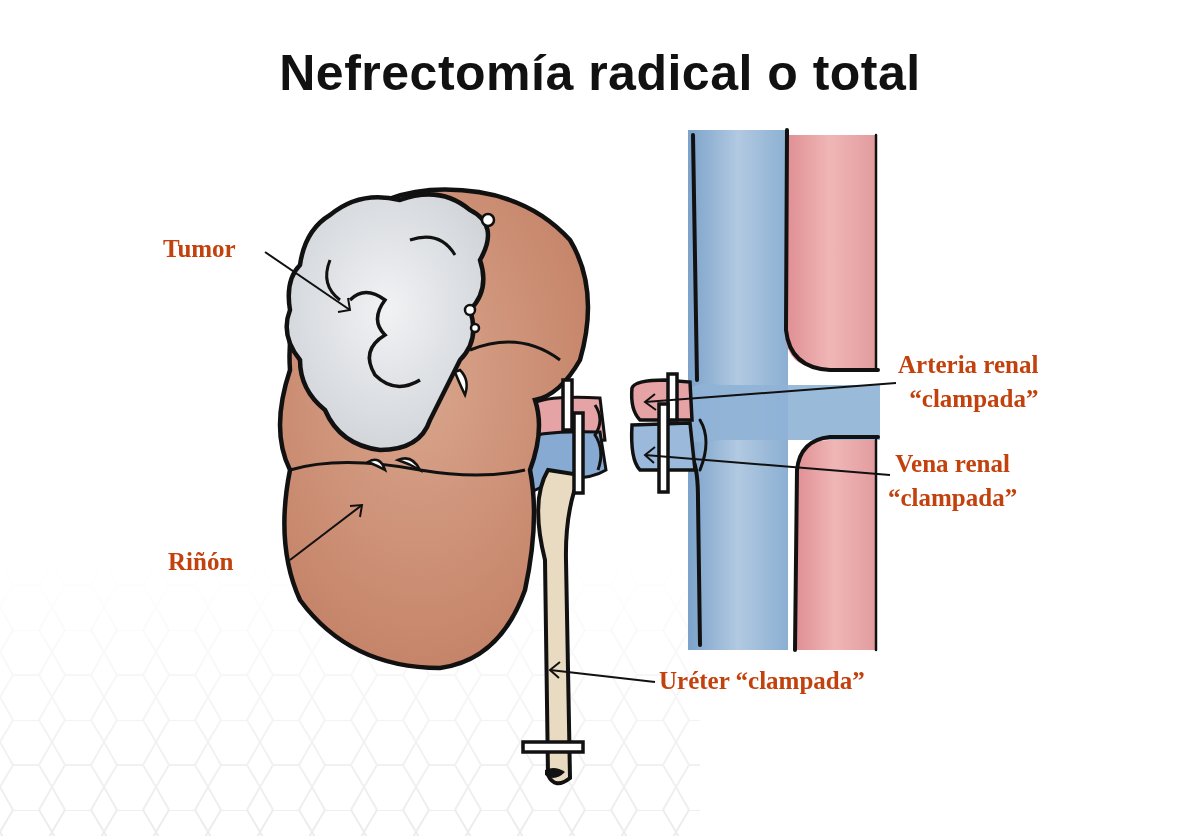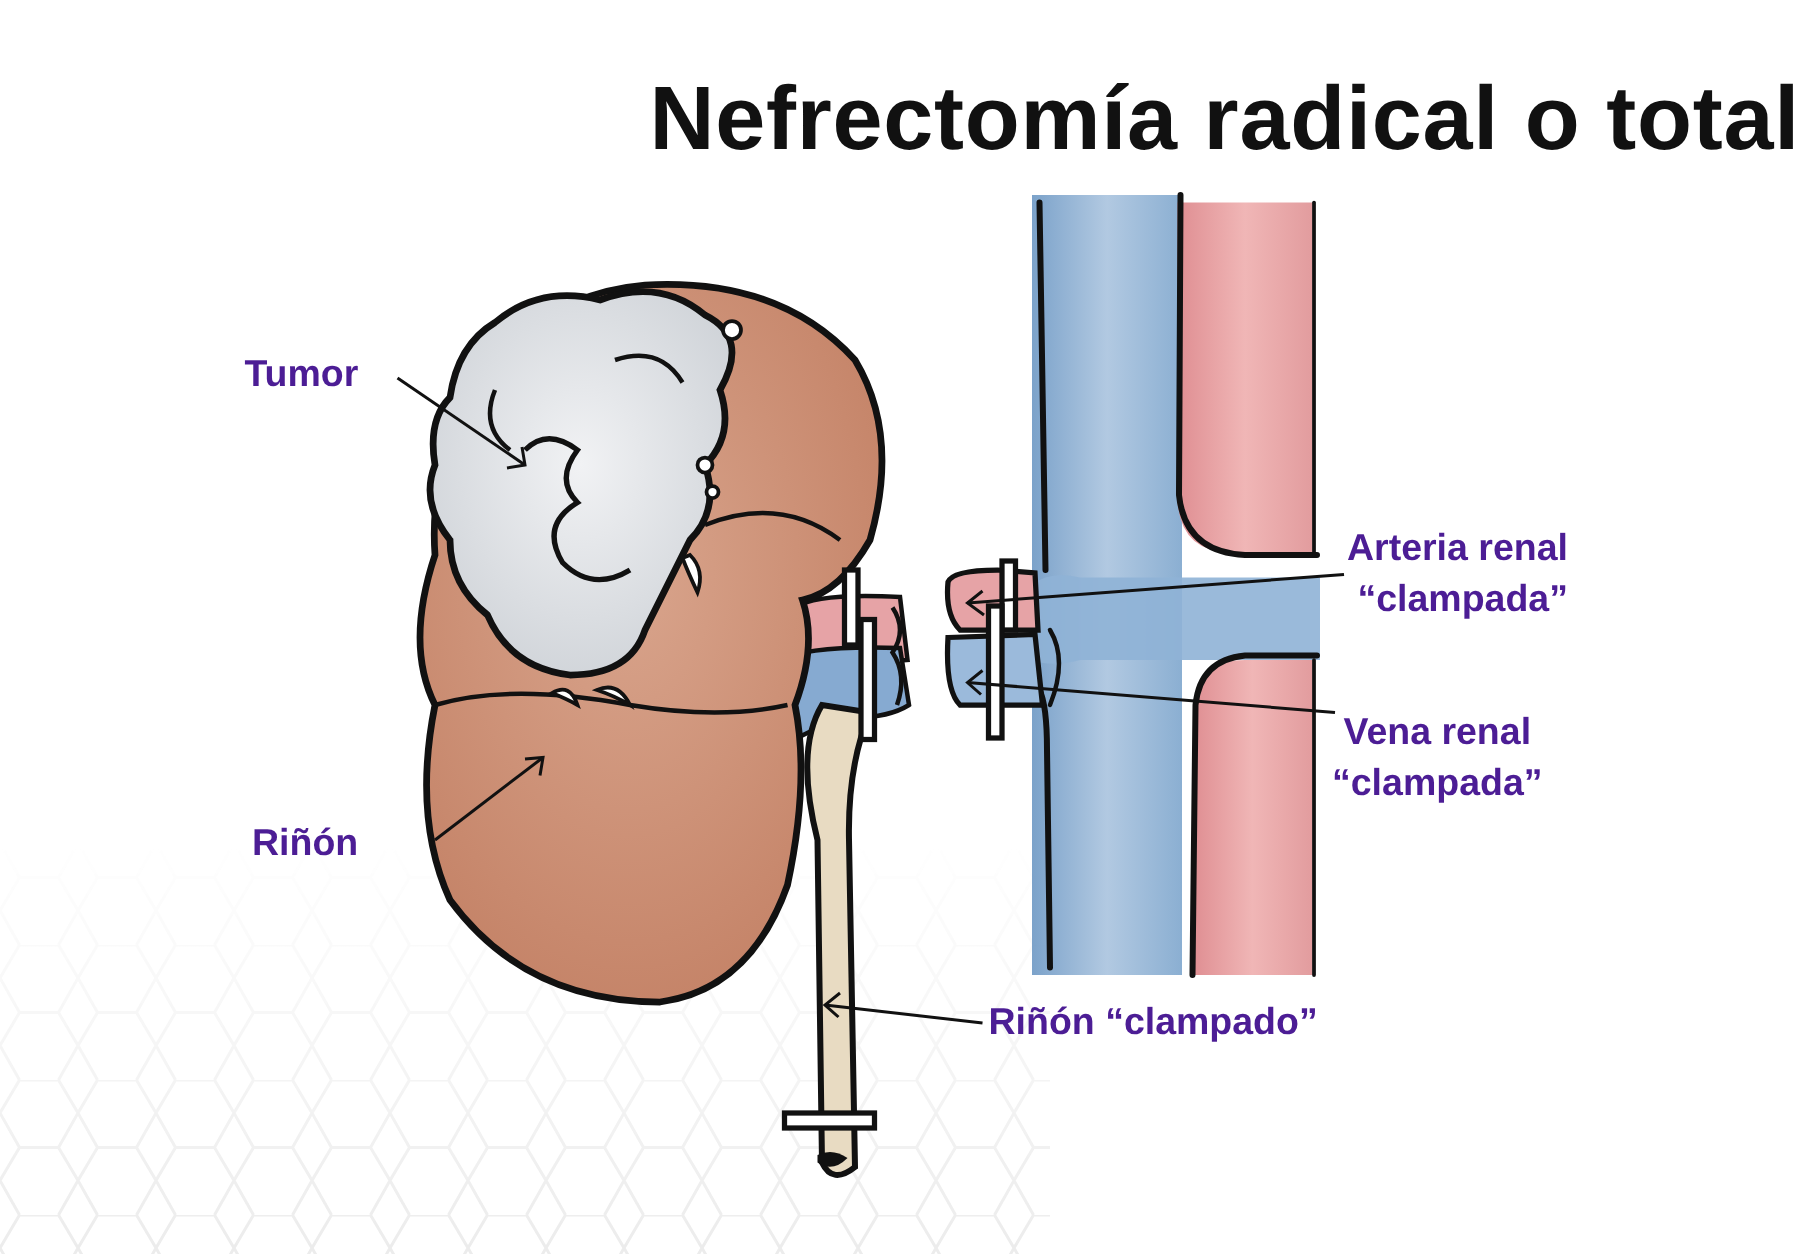--- a/index.html
+++ b/index.html
@@ -1,18 +1,18 @@
 <!DOCTYPE html>
 <html><head>
 <meta charset="utf-8">
 <style>
   html, body { margin:0; padding:0; background:#ffffff; }
   body { width:1200px; height:836px; position:relative; overflow:hidden; font-family:"Liberation Sans", "DejaVu Sans", sans-serif; }
-  .title { position:absolute; left:0; top:44px; width:1200px; text-align:right; font-size:60px; font-weight:bold; color:#111111; letter-spacing:0.5px; }
-  .label { position:absolute; font-size:25px; font-weight:bold; color:#4c1d95; line-height:34px; white-space:nowrap; }
+  .title { position:absolute; left:0; top:44px; width:1200px; text-align:center; font-size:50px; font-weight:bold; color:#111111; letter-spacing:0.5px; }
+  .label { position:absolute; font-size:25px; font-weight:bold; color:#c2410c; line-height:34px; white-space:nowrap;font-family:Liberation Serif, serif; }
   svg.art { position:absolute; left:0; top:0; }
 </style>
 </head>
 <body>
 
 <svg class="art" width="1200" height="836" viewBox="0 0 1200 836" xmlns="http://www.w3.org/2000/svg">
   <defs>
     <pattern id="hex" width="52" height="90" patternUnits="userSpaceOnUse">
       <path d="M13 0 L39 0 L52 22 L39 45 L13 45 L0 22 Z M13 45 L0 67 L13 90 M39 45 L52 67 L39 90" fill="none" stroke="#ececec" stroke-width="2"></path>
     </pattern>
@@ -135,18 +135,18 @@
 <div class="title">Nefrectomía radical o total</div>
 
 <div class="label" style="left:163px; top:232px;">Tumor</div>
 <div class="label" style="left:168px; top:545px;">Riñón</div>
 
 <div class="label" style="left:898px; top:348px; text-align:right;">
   <div>Arteria renal</div>
   <div>“clampada”</div>
 </div>
 
-<div class="label" style="left:888px; top:447px; text-align:center;margin-top:24px;">
+<div class="label" style="left:888px; top:447px; text-align:center;">
   <div>Vena renal</div>
   <div>“clampada”</div>
 </div>
 
-<div class="label" style="left:659px; top:664px;">Riñón “clampado”</div>
+<div class="label" style="left:659px; top:664px;">Uréter “clampada”</div>
 
 </body></html>

